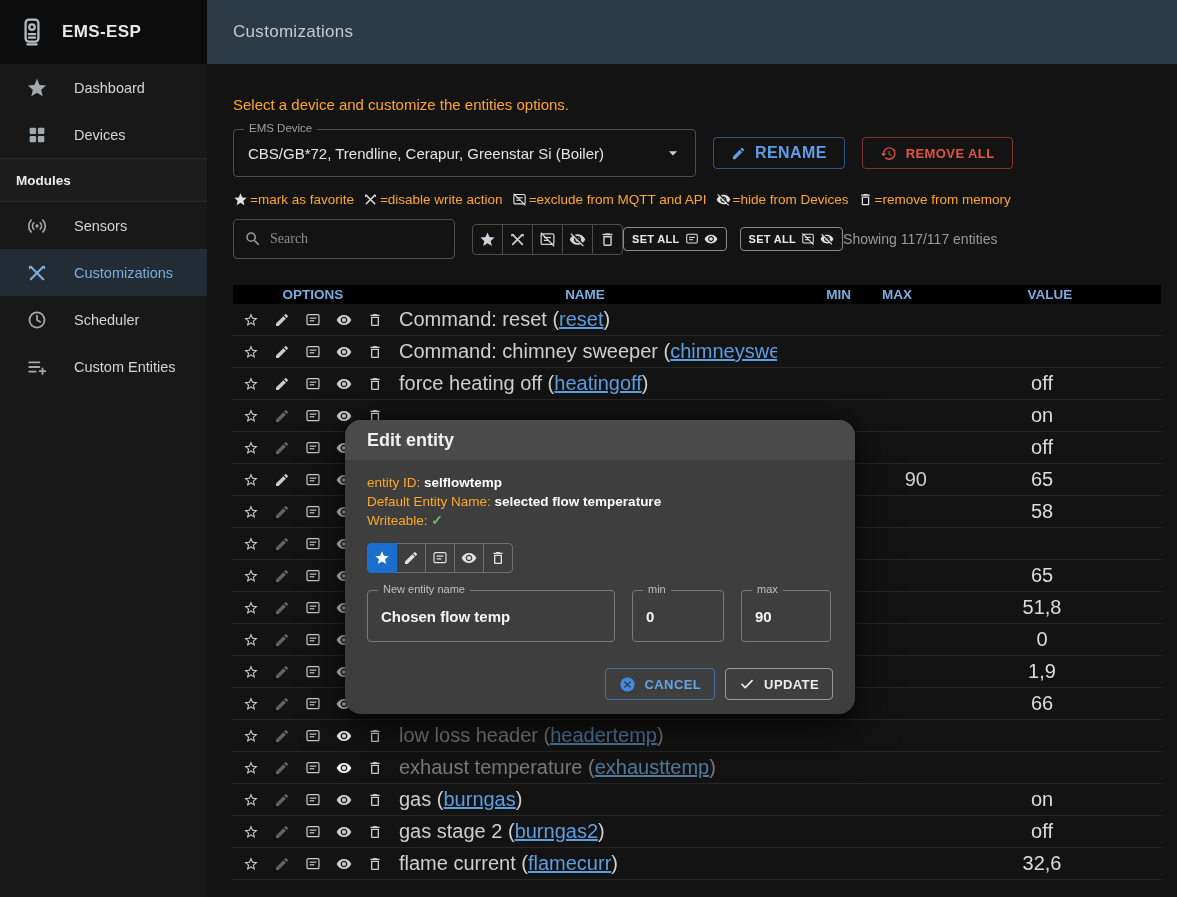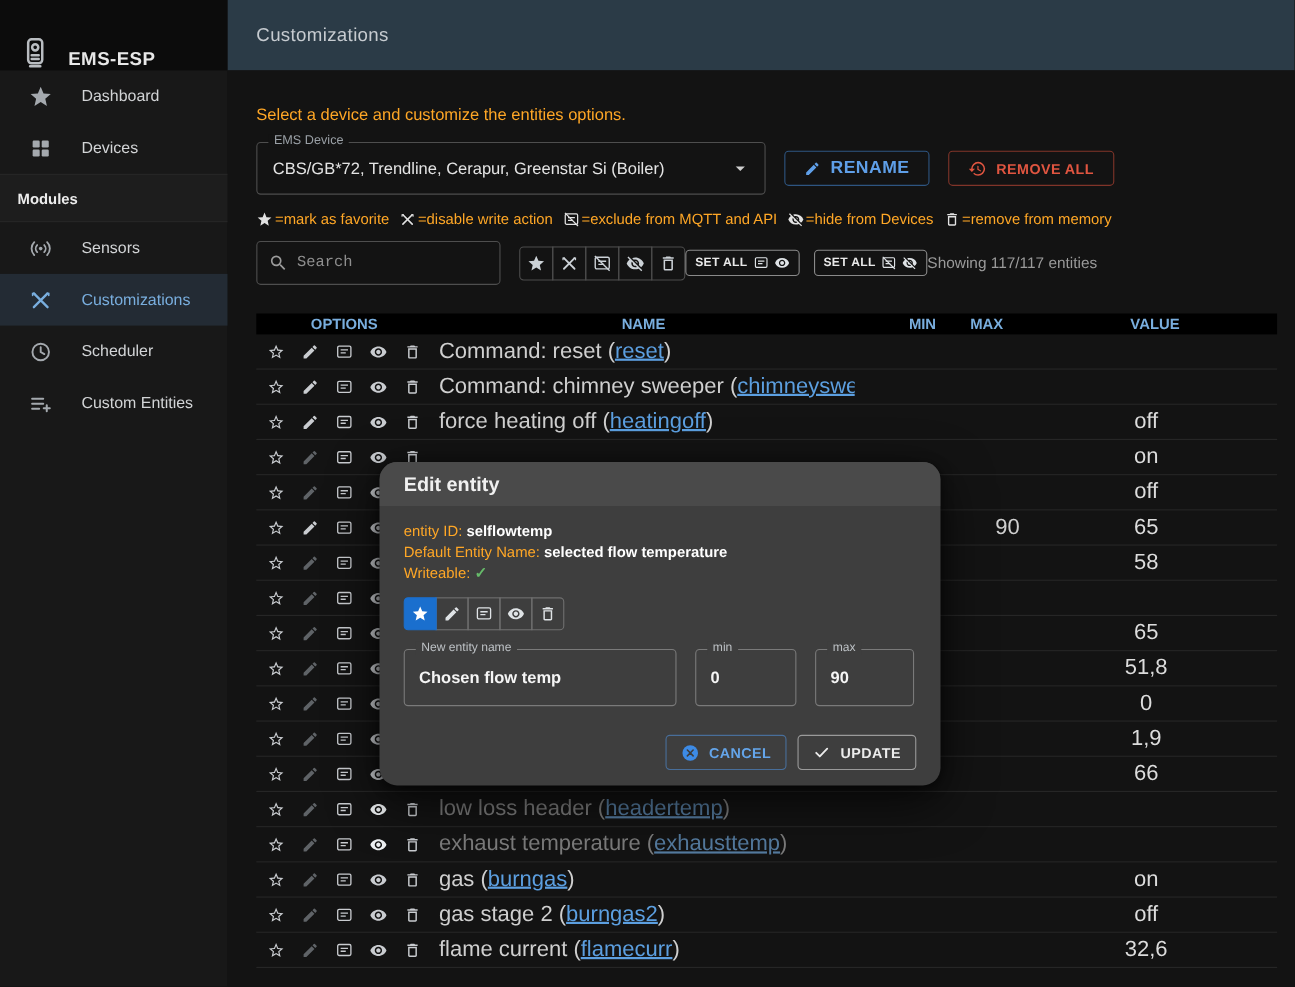--- a/index.html
+++ b/index.html
@@ -5,21 +5,21 @@
   *{box-sizing:border-box;margin:0;padding:0}
   html,body{width:1177px;height:897px}
   body{background:#131313;font-family:"Liberation Sans",sans-serif;overflow:hidden;position:relative;color:#d6d6d6}
   .ic{display:inline-flex;flex:none}
   .ic svg{width:100%;height:100%;display:block}.ic14{width:14px;height:14px}.ic15{width:15px;height:15px}
   .ic16{width:16px;height:16px}.ic17{width:17px;height:17px}.ic18{width:18px;height:18px}
   .ic20{width:20px;height:20px}.ic22{width:22px;height:22px}.ic32{width:32px;height:32px}
 
   
   .sidebar{position:absolute;left:0;top:0;width:207px;height:897px;background:#181818}
-  .sb-head{height:64px;background:#0c0c0c;display:flex;align-items:flex-end;padding-left:16px;gap:14px;color:#b9bdc1}
+  .sb-head{height:64px;background:#0c0c0c;display:flex;align-items:center;padding-left:16px;gap:14px;color:#b9bdc1}
   .sb-title{font-size:17px;font-weight:bold;color:#e8e8e8;letter-spacing:.4px}
   .side-item{height:47px;display:flex;align-items:center;padding-left:26px;gap:26px;color:#d2d4d6;font-size:14.5px;cursor:default}
   .side-item .ic{color:#a4a9ae}
   .side-item.active{background:#232b34;color:#79aede}
   .side-item.active .ic{color:#79aede}
   .side-section{height:44px;display:flex;align-items:center;padding-left:16px;font-size:13.5px;font-weight:bold;color:#ececec;background:#1d1d1d;border-top:1px solid #272727;border-bottom:1px solid #272727}
 
   
   .topbar{position:absolute;left:207px;top:0;right:0;height:64px;background:#2b3b47;display:flex;align-items:center;padding-left:26px}
   .topbar-title{font-size:17px;color:#c6cbd0;letter-spacing:.3px}
@@ -35,21 +35,21 @@
   .btn{display:inline-flex;align-items:center;justify-content:center;gap:9px;background:transparent;border-radius:4px;font-family:inherit;font-weight:bold;letter-spacing:.4px;cursor:pointer}
   .btn-rename{height:32px;padding:0 17px;border:1px solid rgba(70,140,220,.55);color:#5f9fe8;font-size:16px}
   .btn-remove{height:32px;padding:0 17px;border:1px solid rgba(220,80,60,.55);color:#e05540;font-size:13px}
   .legend{margin-top:15px;display:flex;align-items:center;gap:9px;color:#ffa726;font-size:13.5px;white-space:nowrap}
   .leg-item{display:inline-flex;align-items:center;gap:2px}
   .leg-item .ic{color:#e2e2e2}
 
   .controls{margin-top:12px;display:flex;align-items:center}
   .search-box{width:222px;height:40px;border:1px solid #4e4e4e;border-radius:4px;display:flex;align-items:center;padding-left:10px;gap:8px}
   .search-box .ic{color:#9b9b9b}
-  .search-box input{background:transparent;border:none;outline:none;color:#ddd;font-size:14px;font-family:Liberation Mono, monospace;width:160px}
+  .search-box input{background:transparent;border:none;outline:none;color:#ddd;font-size:14px;font-family:Liberation Serif, serif;width:160px}
   .search-box input::placeholder{color:#8e8e8e}
   .filter-group{display:flex;margin-left:17px}
   .filter-btn{width:31px;height:31px;border:1px solid #4c4c4c;background:transparent;display:flex;align-items:center;justify-content:center;color:#ccd2d7;margin-left:-1px;cursor:pointer}
   .filter-btn:first-child{border-radius:4px 0 0 4px;margin-left:0}
   .filter-btn:last-child{border-radius:0 4px 4px 0}
   .setall-group{display:flex;gap:13px;}
   .setall-btn{height:24px;padding:0 8px;border:1px solid #8a8a8a;border-radius:4px;background:transparent;display:flex;align-items:center;gap:5px;color:#e8e8e8;font-size:11px;font-weight:bold;letter-spacing:.3px;cursor:pointer}
   .setall-btn .ic{color:#dfe3e6}
   .showing{color:#9a9a9a;font-size:14px}
 

